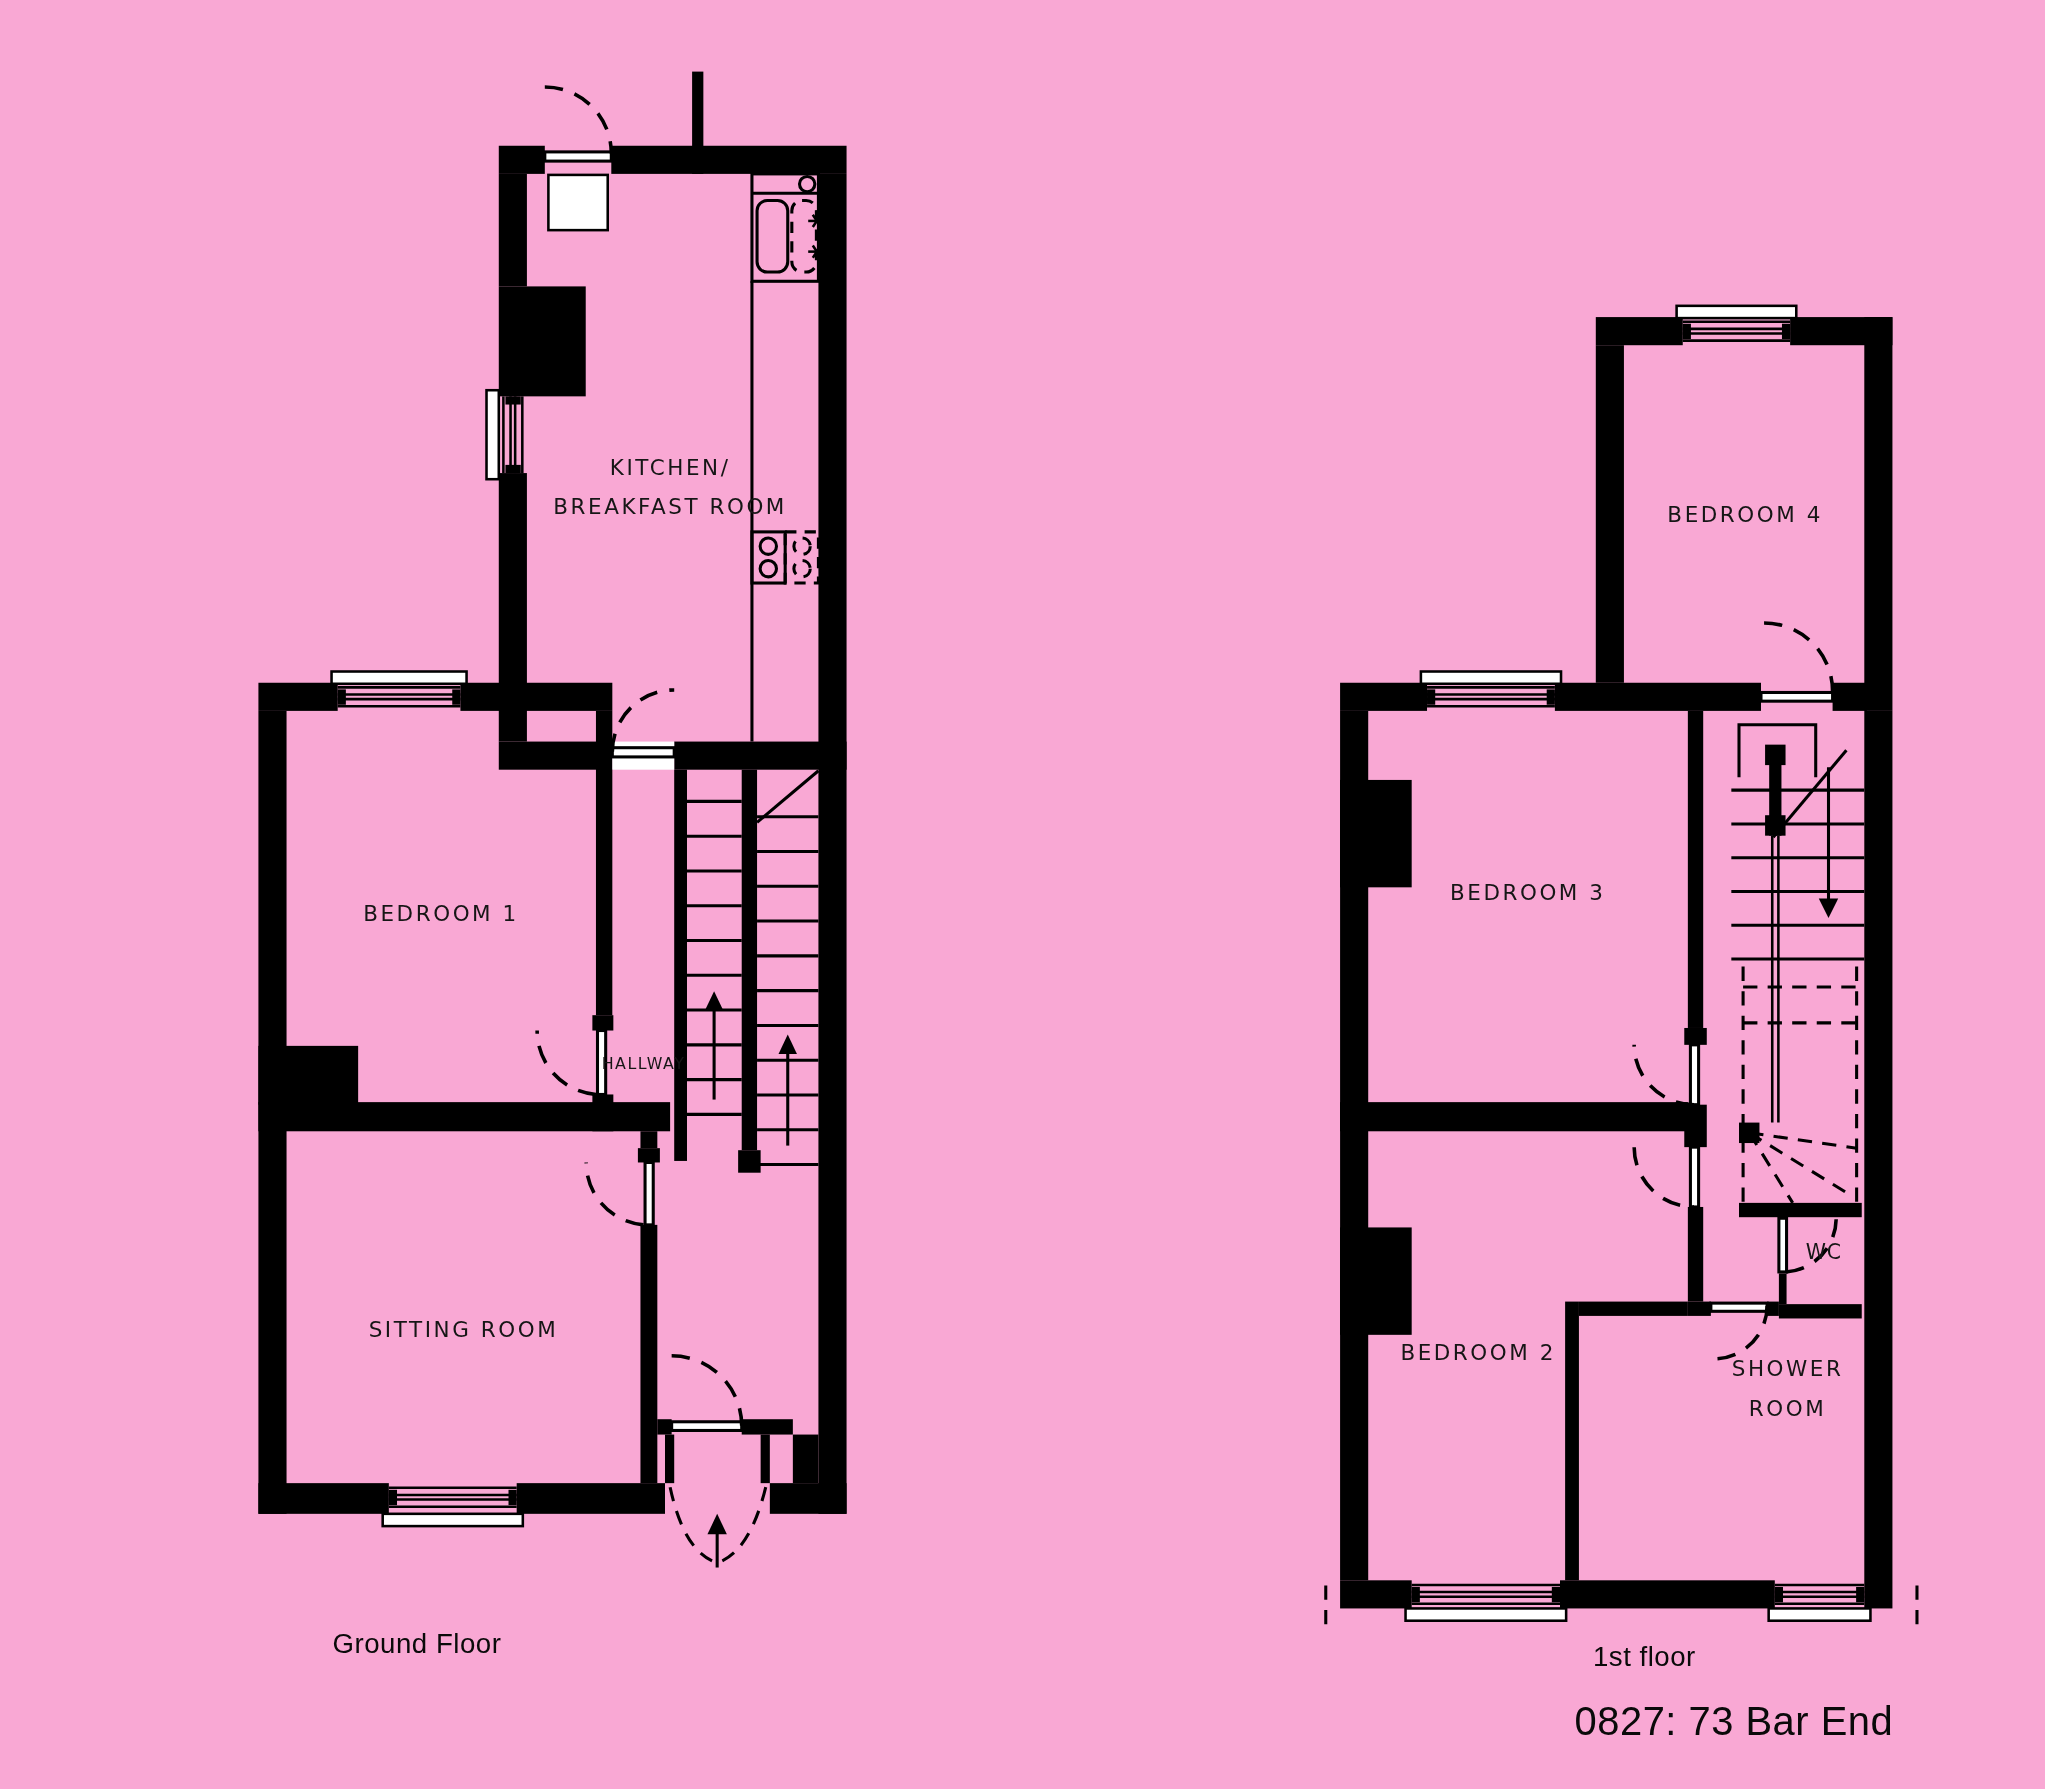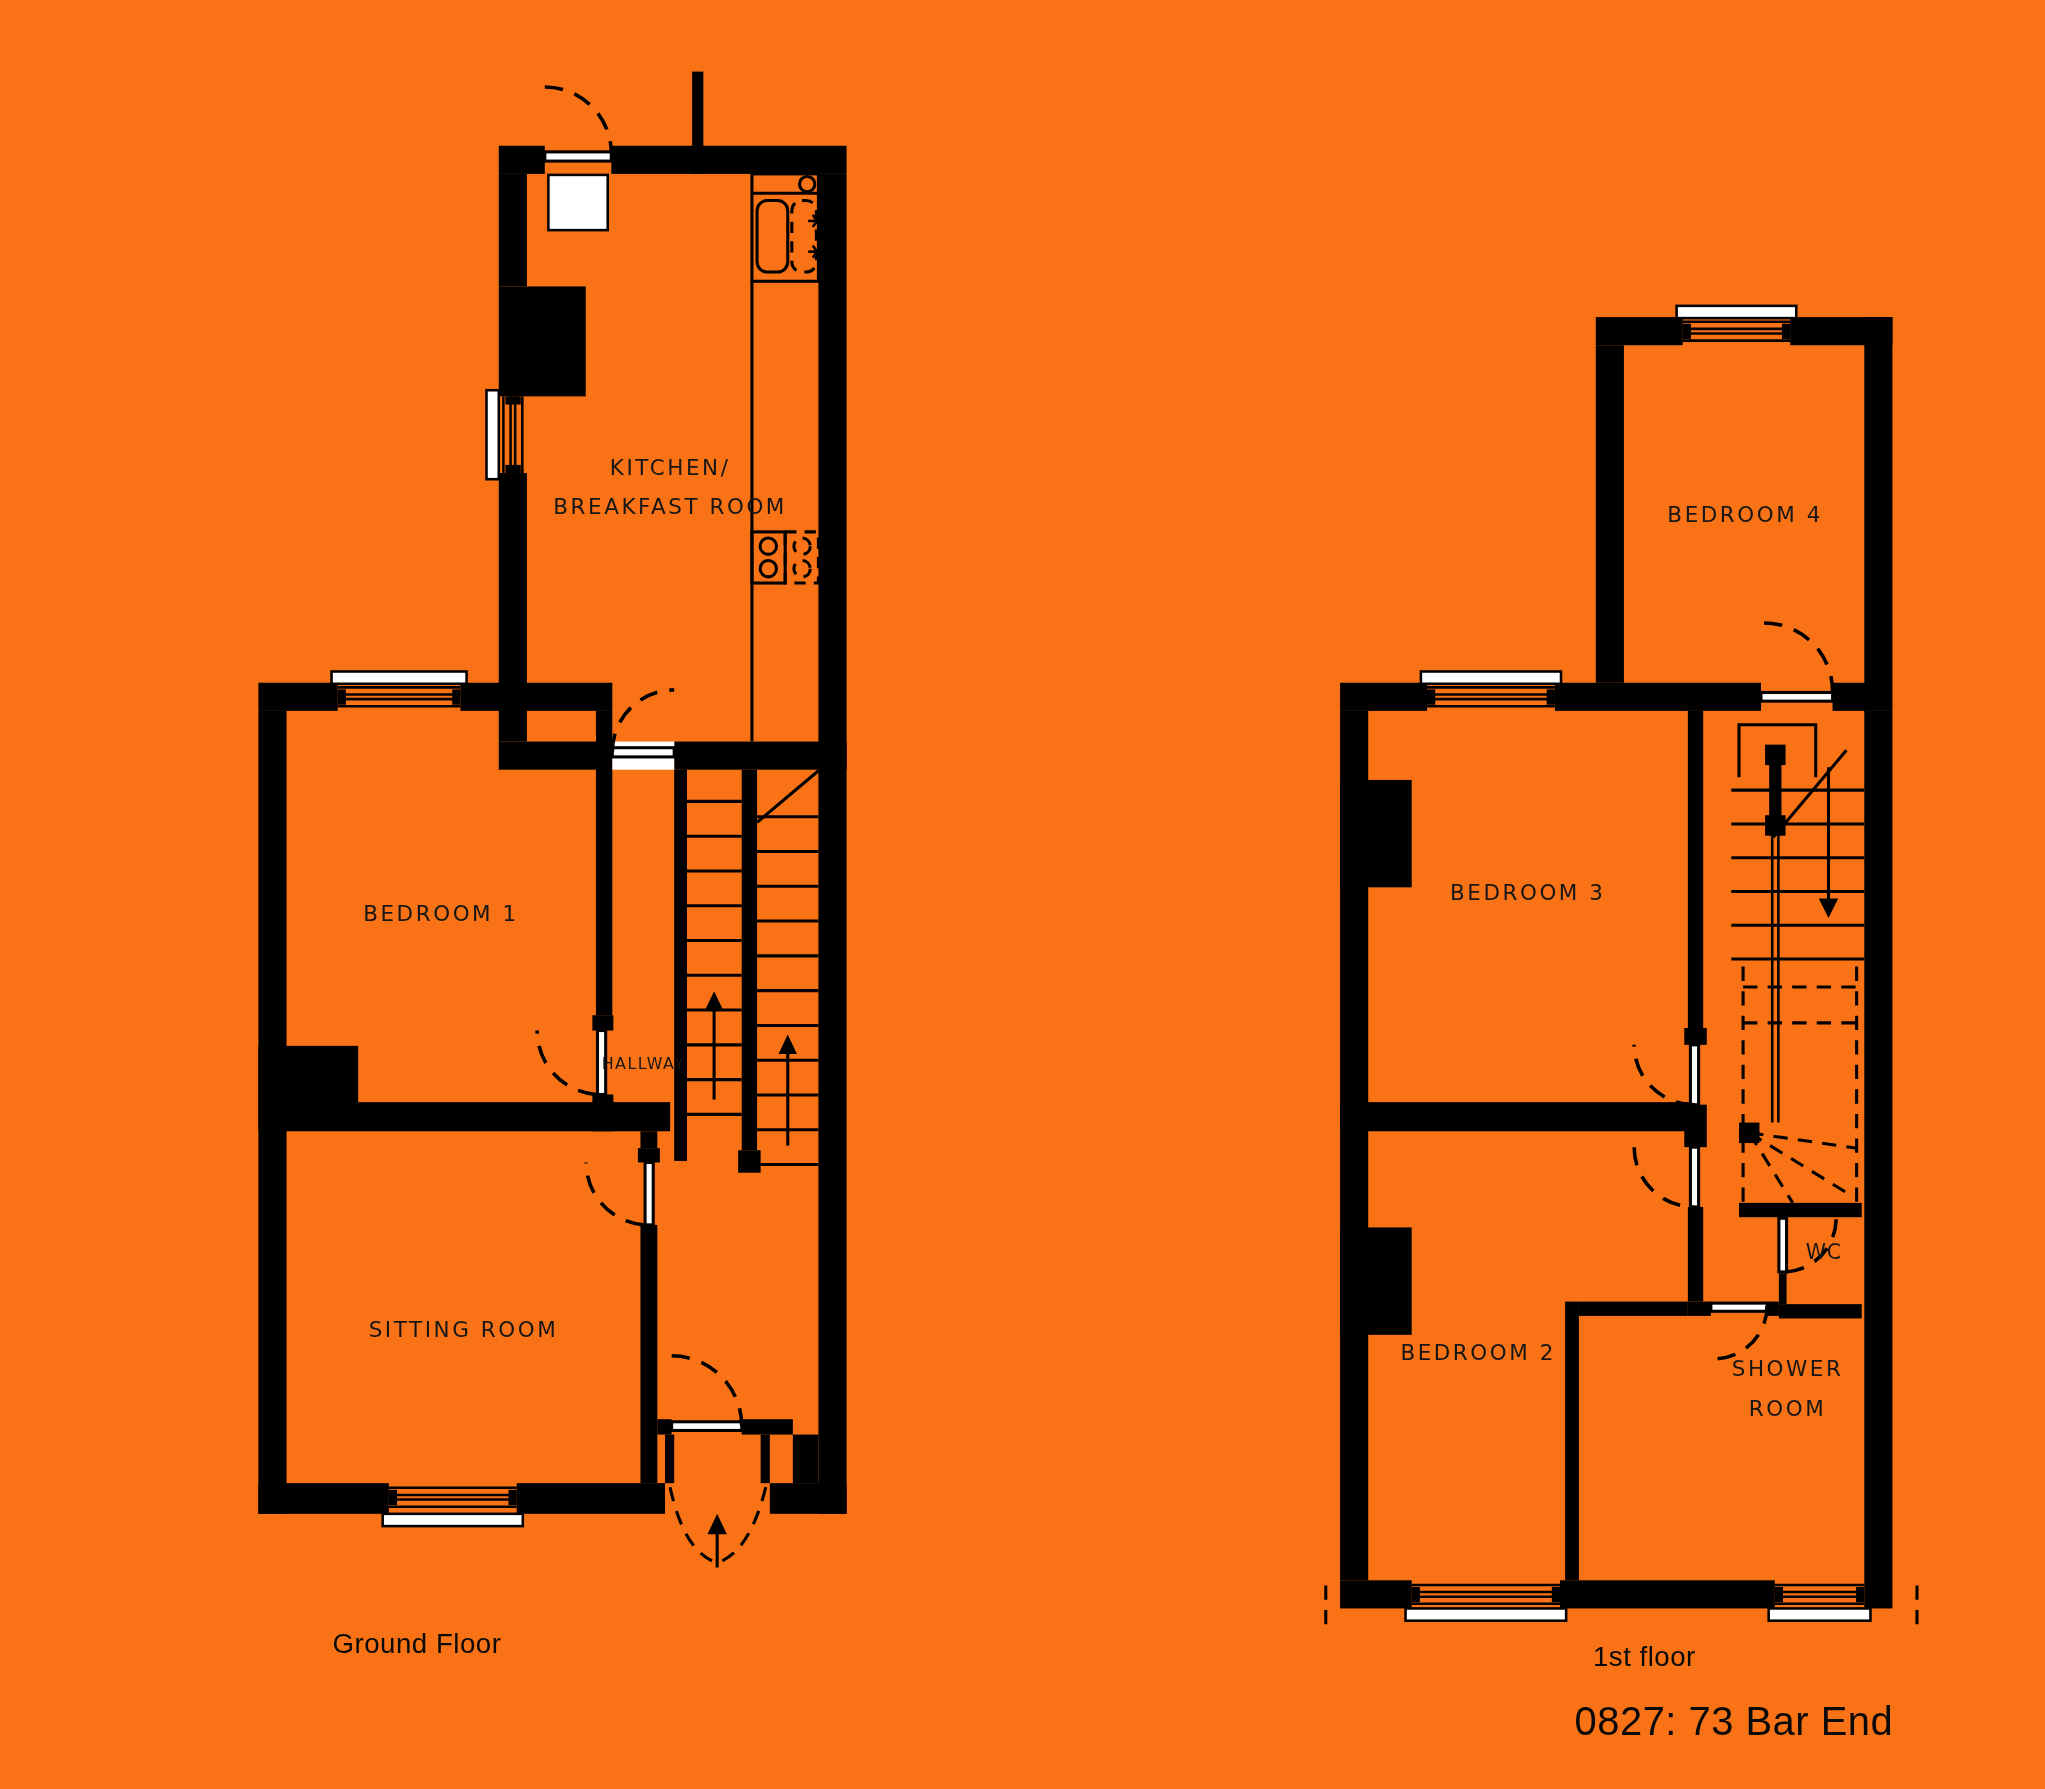--- a/index.html
+++ b/index.html
@@ -1,16 +1,16 @@
 <!DOCTYPE html>
 <html style="font-size:8.2px"><head>
 <meta charset="utf-8">
 <style>
   html,body{margin:0;padding:0;background:#ffffff;}
-  .canvas{position:relative;width:2046px;height:1790px;background:#f97316;overflow:hidden;}
+  .canvas{position:relative;width:2046px;height:1790px;background:#f9a8d4;overflow:hidden;}
   svg{position:absolute;left:0;top:0;}
   .wall{fill:#000000;stroke:none;}
   .thin{stroke:#000000;stroke-width:6;fill:none;}
   .thin5{stroke:#000000;stroke-width:5;fill:none;}
   .dash{stroke:#000000;stroke-width:7;fill:none;stroke-dasharray:36 24;}
   .dashfine{stroke:#000000;stroke-width:6;fill:none;stroke-dasharray:28 20;}
   .leaf{fill:#ffffff;stroke:#000000;stroke-width:6;}
   .sill{fill:#ffffff;stroke:#000000;stroke-width:5;}
   .gap{fill:#ffffff;stroke:none;}
   .fix{stroke:#000000;stroke-width:6;fill:none;}

